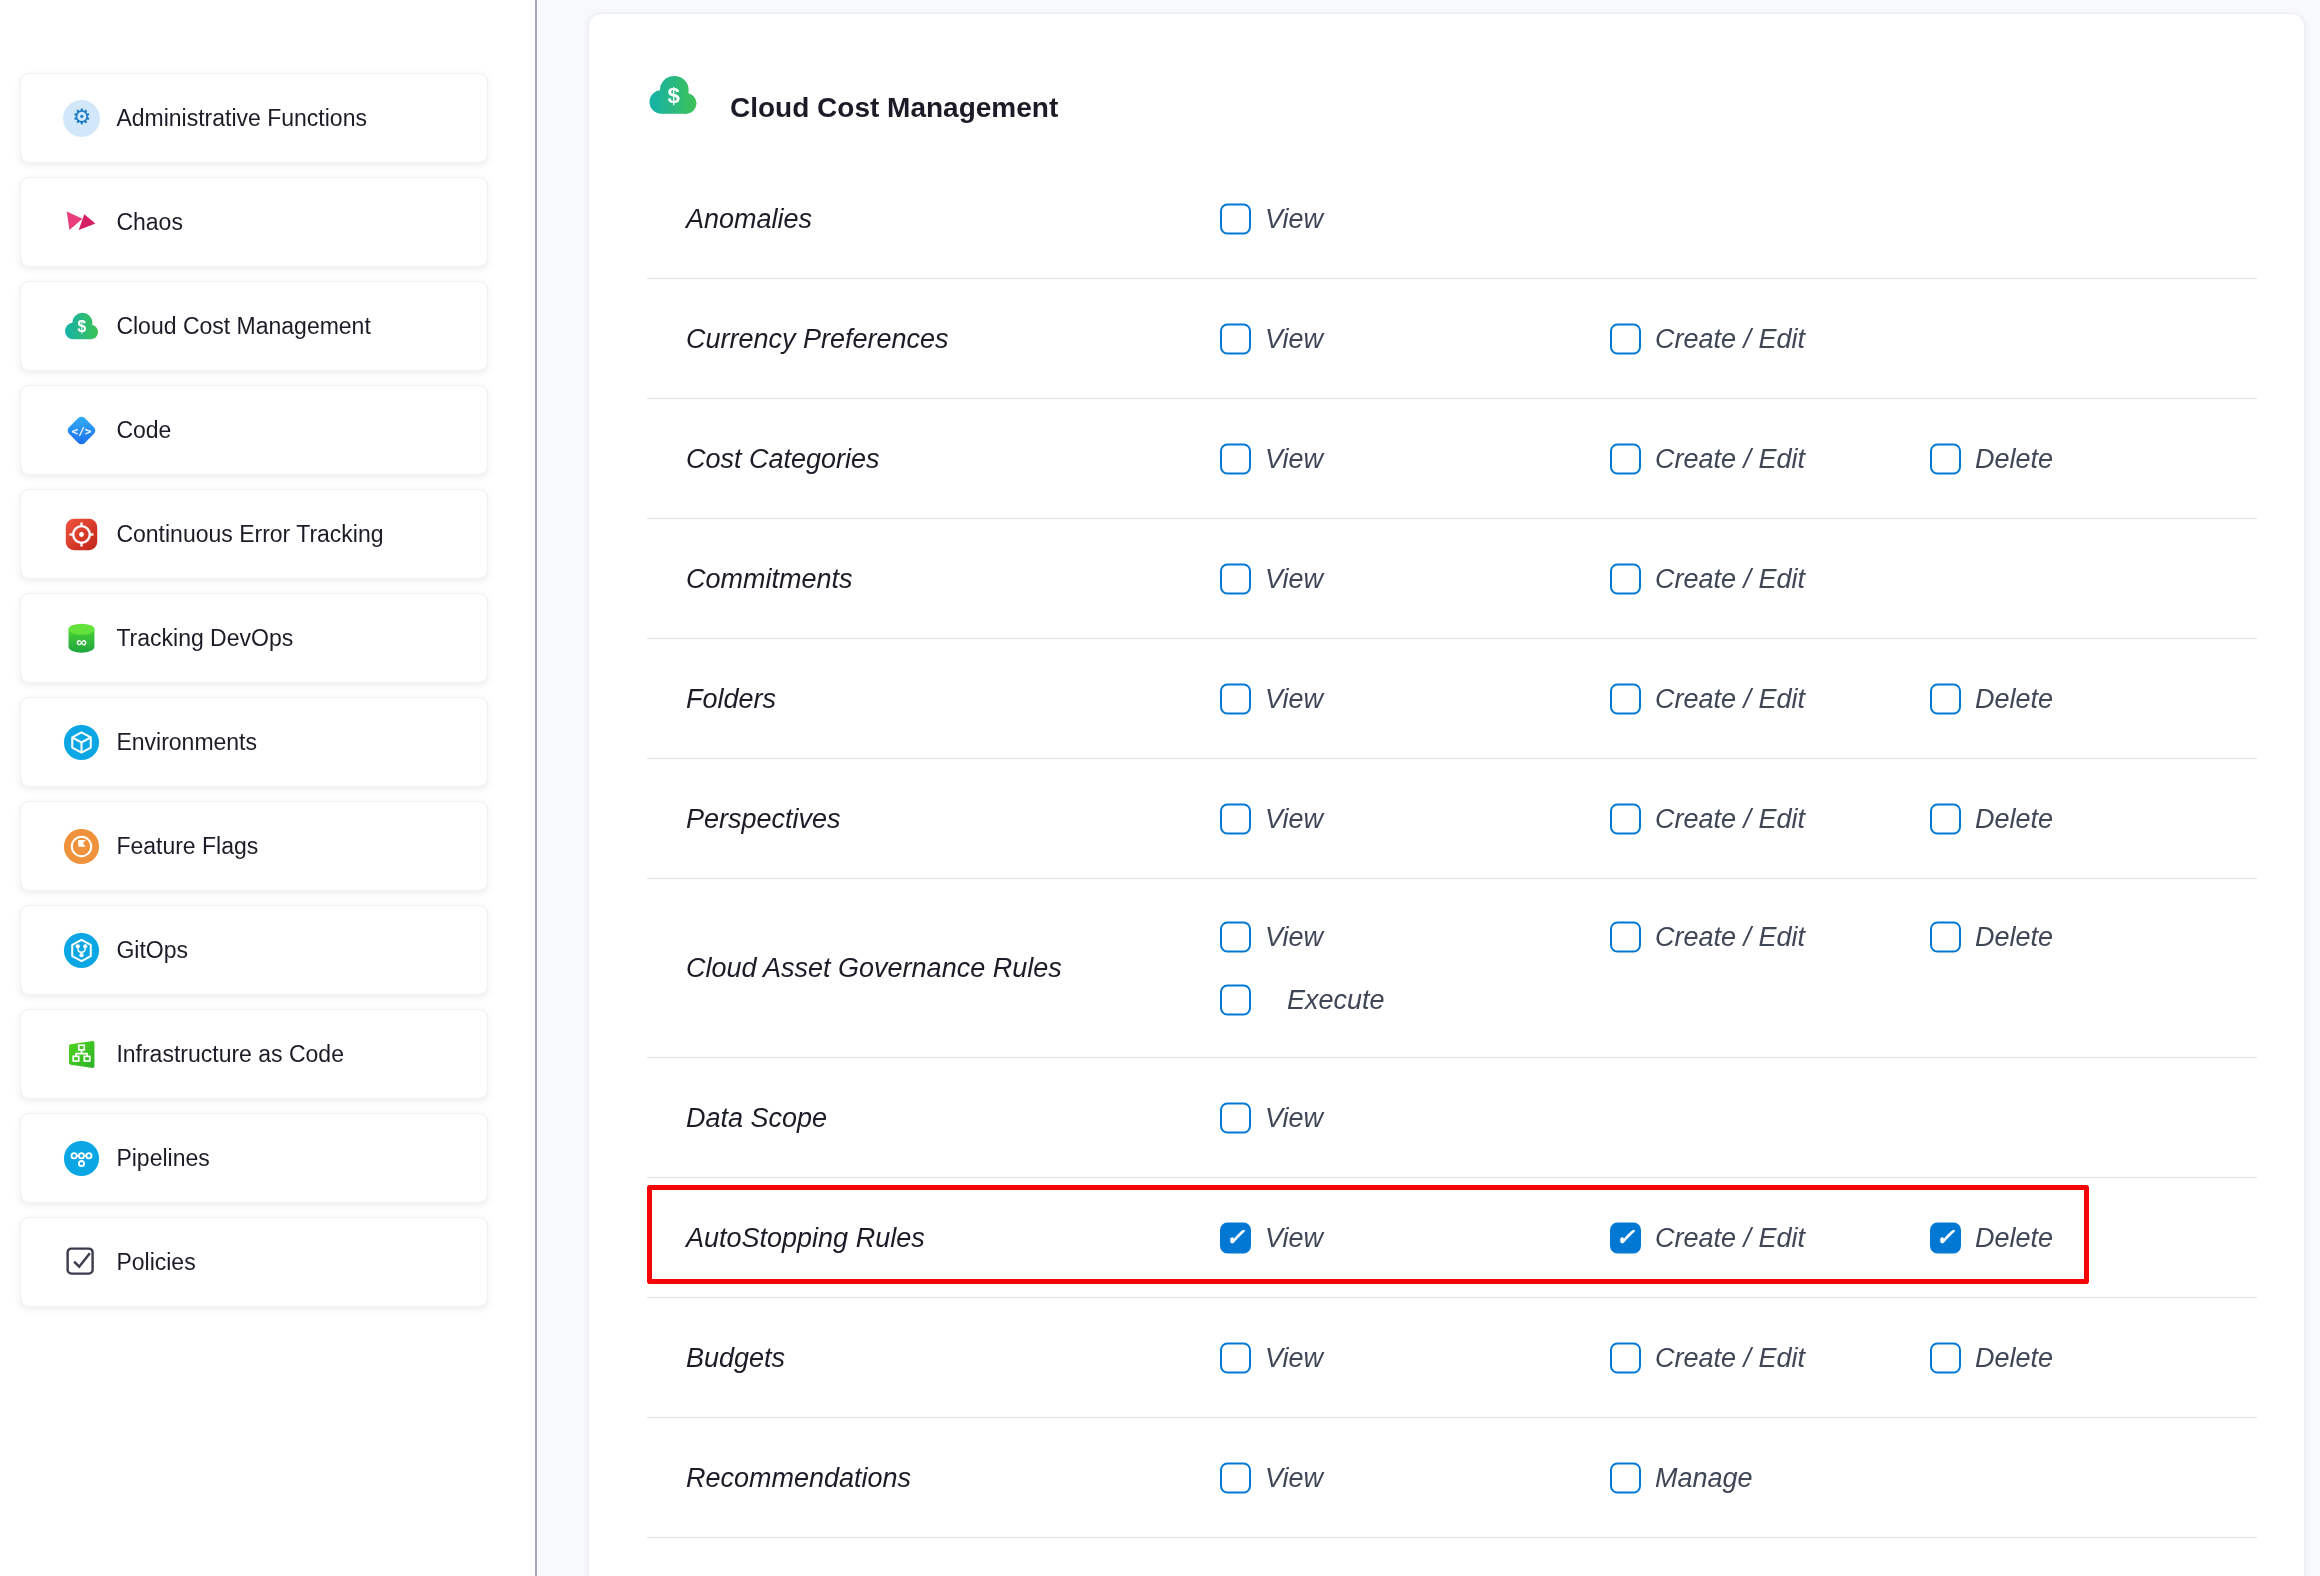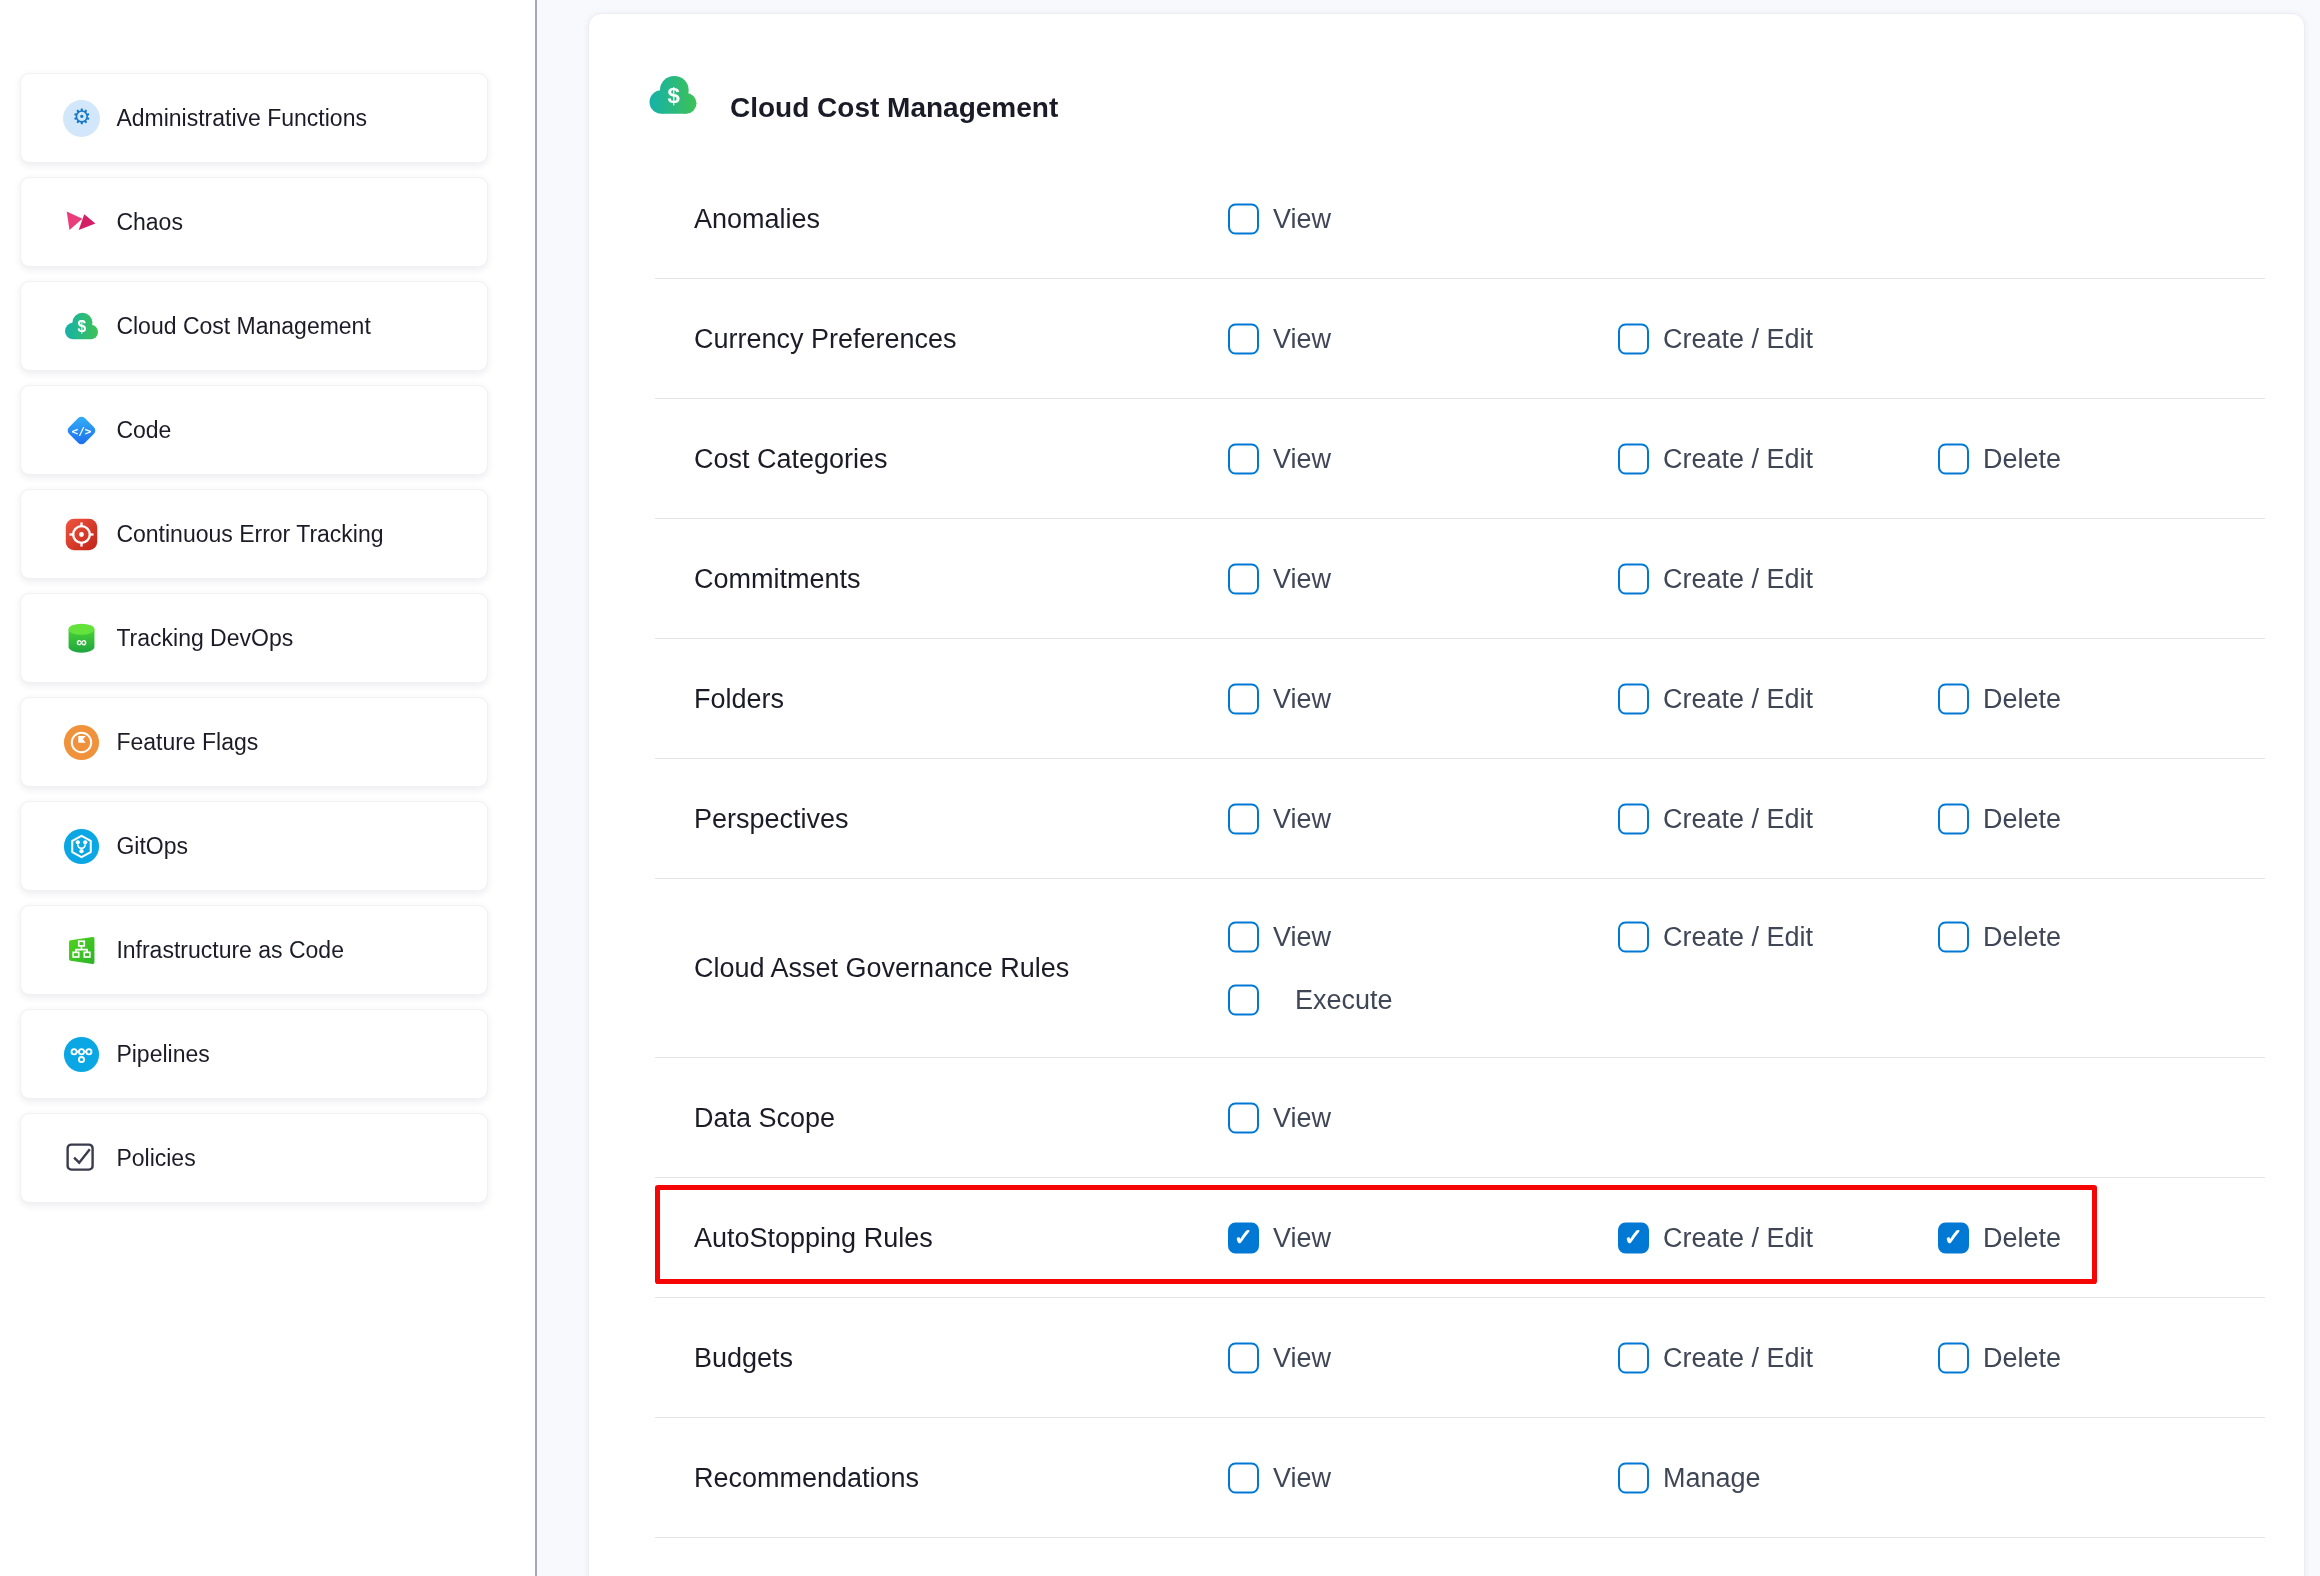--- a/index.html
+++ b/index.html
@@ -26,21 +26,21 @@
     display:flex;align-items:center;padding-left:41px;cursor:pointer;flex:none;
   }
   .icon-wrap{width:39px;height:39px;display:flex;align-items:center;justify-content:center;flex:none;}
   .icon-admin{width:37px;height:37px;border-radius:50%;background:#d2e7f9;display:flex;align-items:center;justify-content:center;
     color:#1577c8;font-size:21.3px;line-height:1;}
   .side-label{margin-left:15px;font-size:23px;font-weight:500;color:#1c1c28;white-space:nowrap;}
   
   .card-header-icon{position:absolute;left:56px;top:58px;}
   .card-title{position:absolute;left:141px;top:78px;margin:0;font-size:28px;font-weight:700;color:#1b1b28;white-space:nowrap;}
   
-  .rows{position:absolute;left:66px;top:145px;width:1610px;}
+  .rows{position:absolute;left:58px;top:145px;width:1610px;font-style:italic;}
   .row{position:relative;height:119px;border-bottom:1.9px solid #e1e2ec;}
   .row.tall{height:178px;}
   .row-label{position:absolute;left:39px;top:50%;transform:translateY(-50%);
     font-size:27px;font-weight:500;color:#1c1c28;white-space:nowrap;}
   .cell{position:absolute;top:50%;transform:translateY(-50%);display:flex;align-items:center;gap:14px;cursor:pointer;}
   .cell.col-0{left:573px;}
   .cell.col-1{left:926px;margin-left:37px;}
   .cell.col-2{left:1283px;}
   .row.tall .cell.line-0{top:58px;}
   .row.tall .cell.line-1{top:121px;gap:36px;}
@@ -152,20 +152,31 @@
           <ellipse cx="20" cy="10" rx="14" ry="6" fill="#63e23c"></ellipse>
           <text x="20" y="29" text-anchor="middle" font-size="16" font-weight="bold" fill="#fff">∞</text>
         </svg>
       </span>
       <span class="side-label">Tracking DevOps</span>
     </div>
 
 
 
 
+    <div class="side-card">
+      <span class="icon-wrap">
+        <svg width="37" height="37" viewBox="0 0 40 40">
+          <circle cx="20" cy="20" r="19" fill="#0aa7e4"></circle>
+          <polygon points="20,9 30,14.5 30,25.5 20,31 10,25.5 10,14.5" fill="none" stroke="#fff" stroke-width="2.2" stroke-linejoin="round"></polygon>
+          <polyline points="10,14.5 20,20 30,14.5" fill="none" stroke="#fff" stroke-width="2.2"></polyline>
+          <line x1="20" y1="20" x2="20" y2="31" stroke="#fff" stroke-width="2.2"></line>
+        </svg>
+      </span>
+      <span class="side-label">Environments</span>
+    </div>
 
     <div class="side-card">
       <span class="icon-wrap">
         <svg width="37" height="37" viewBox="0 0 40 40">
           <circle cx="20" cy="20" r="19" fill="#f0923b"></circle>
           <circle cx="20" cy="20" r="10.5" fill="none" stroke="#fff" stroke-width="2.2"></circle>
           <path d="M16.5 26.5 V13 h8 l-3 3.6 3 3.6 h-8" fill="#fff"></path>
         </svg>
       </span>
       <span class="side-label">Feature Flags</span>

